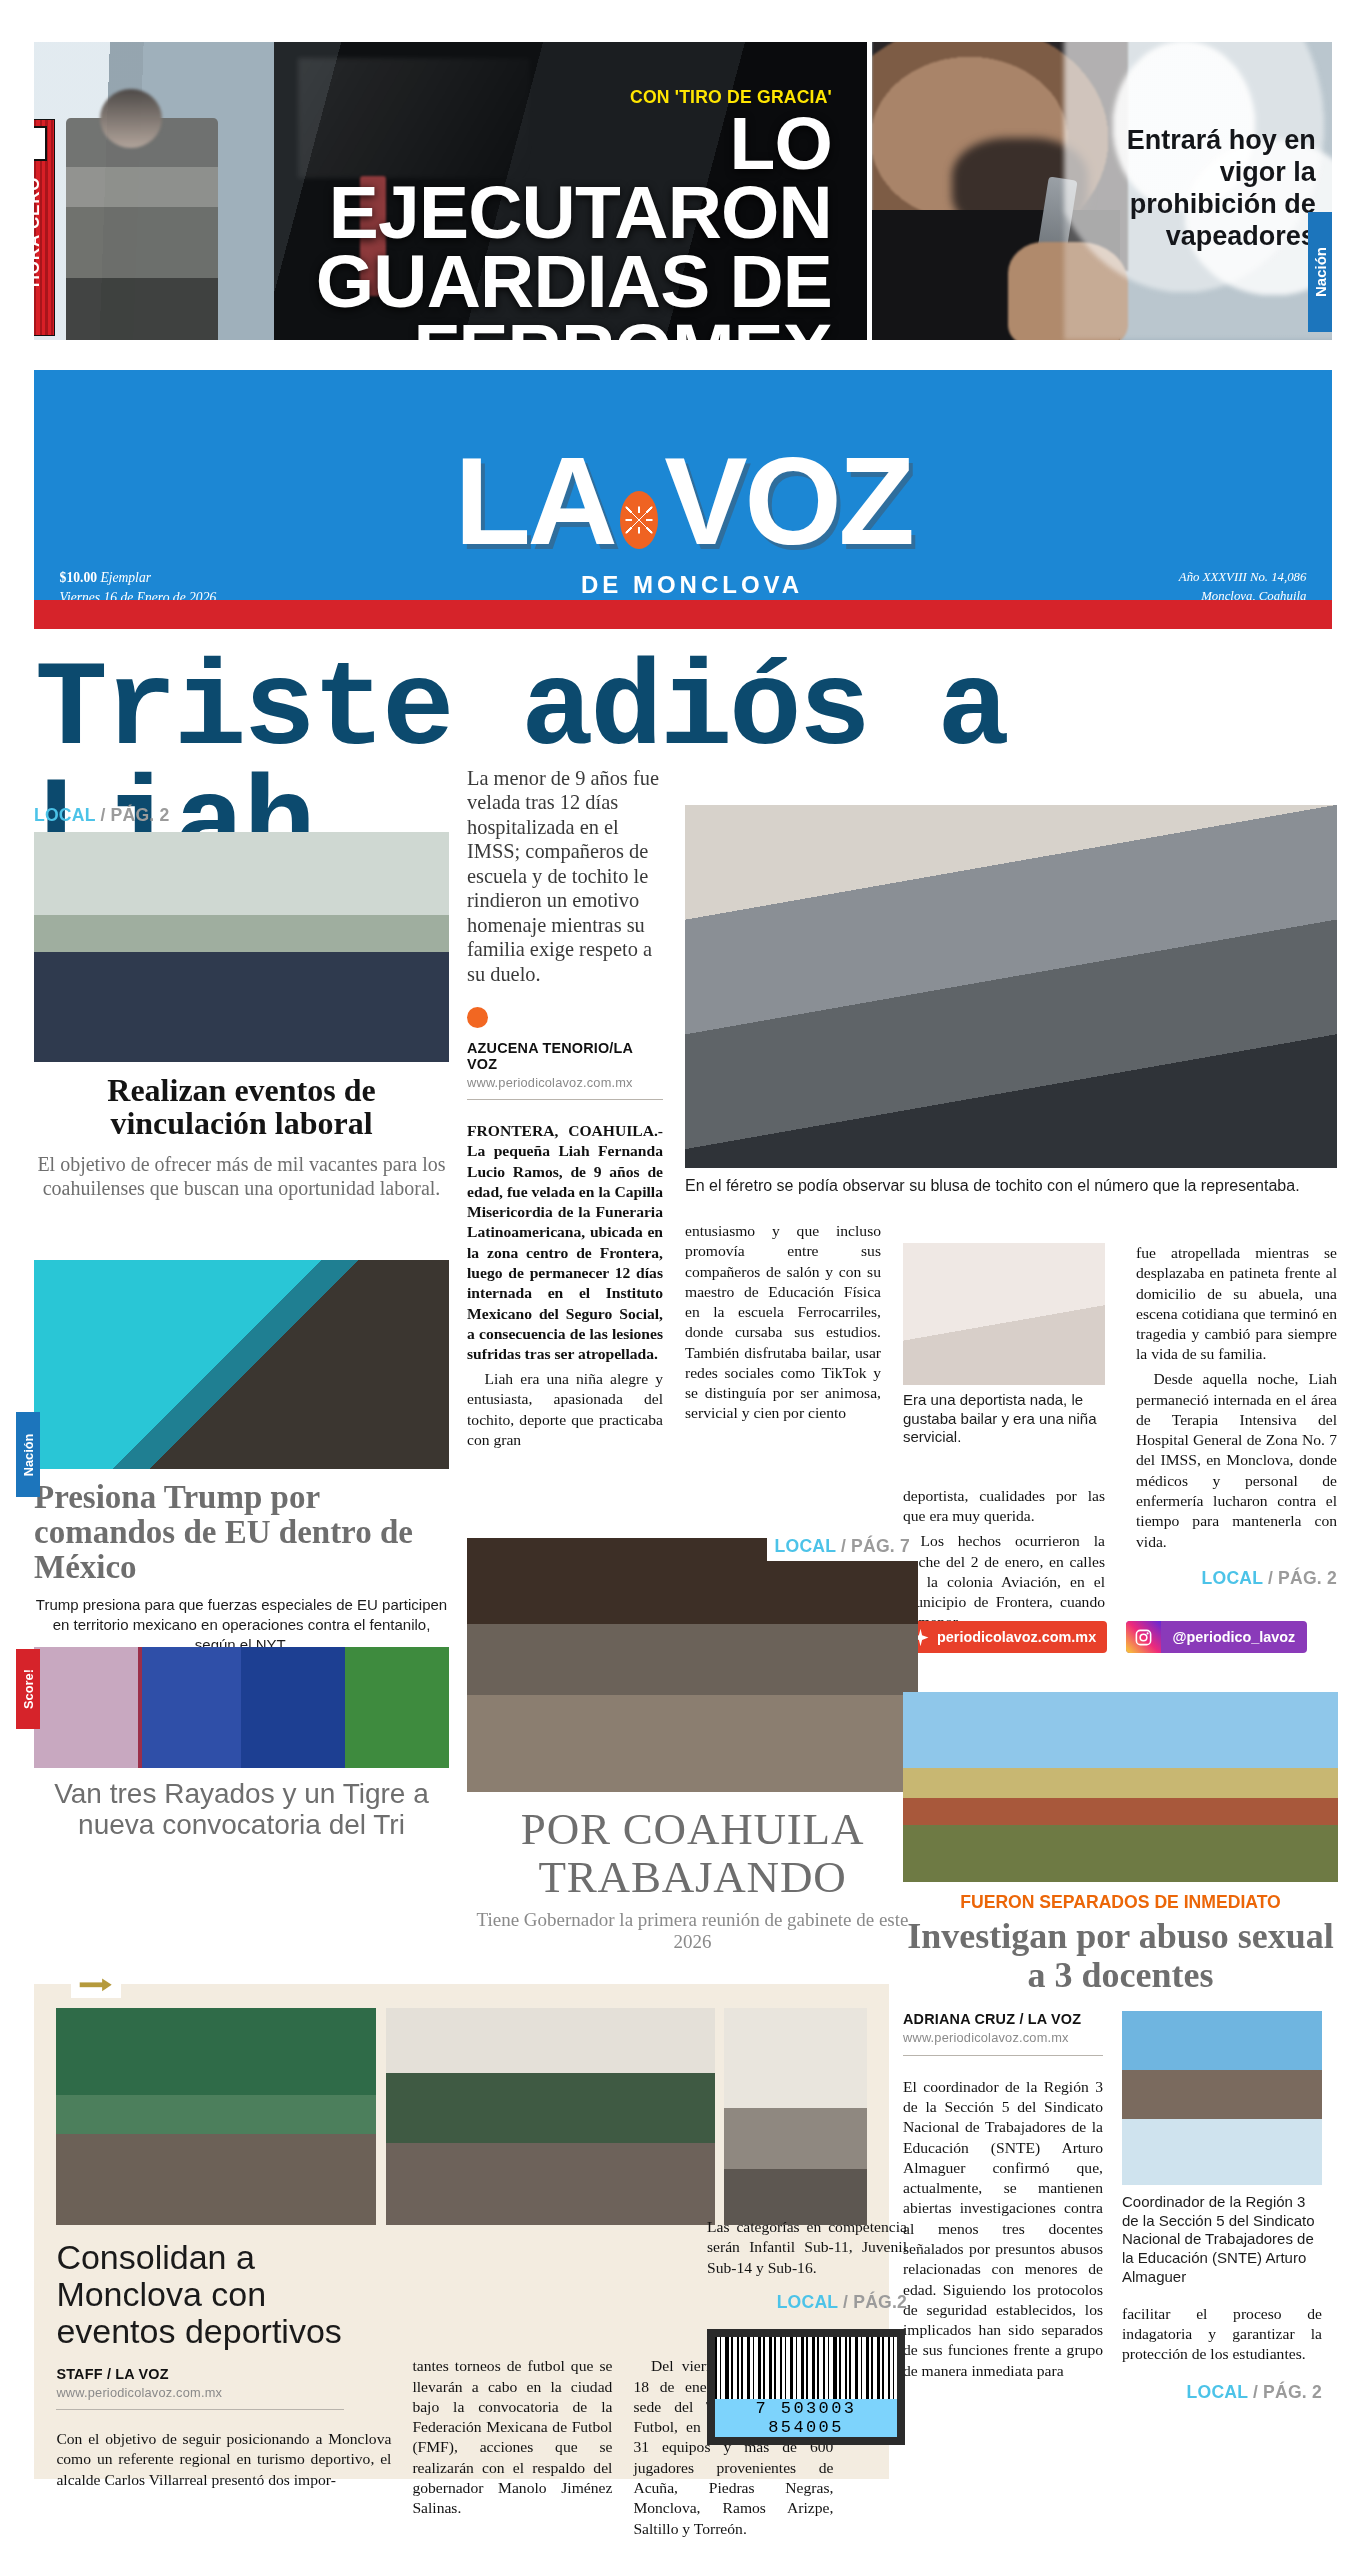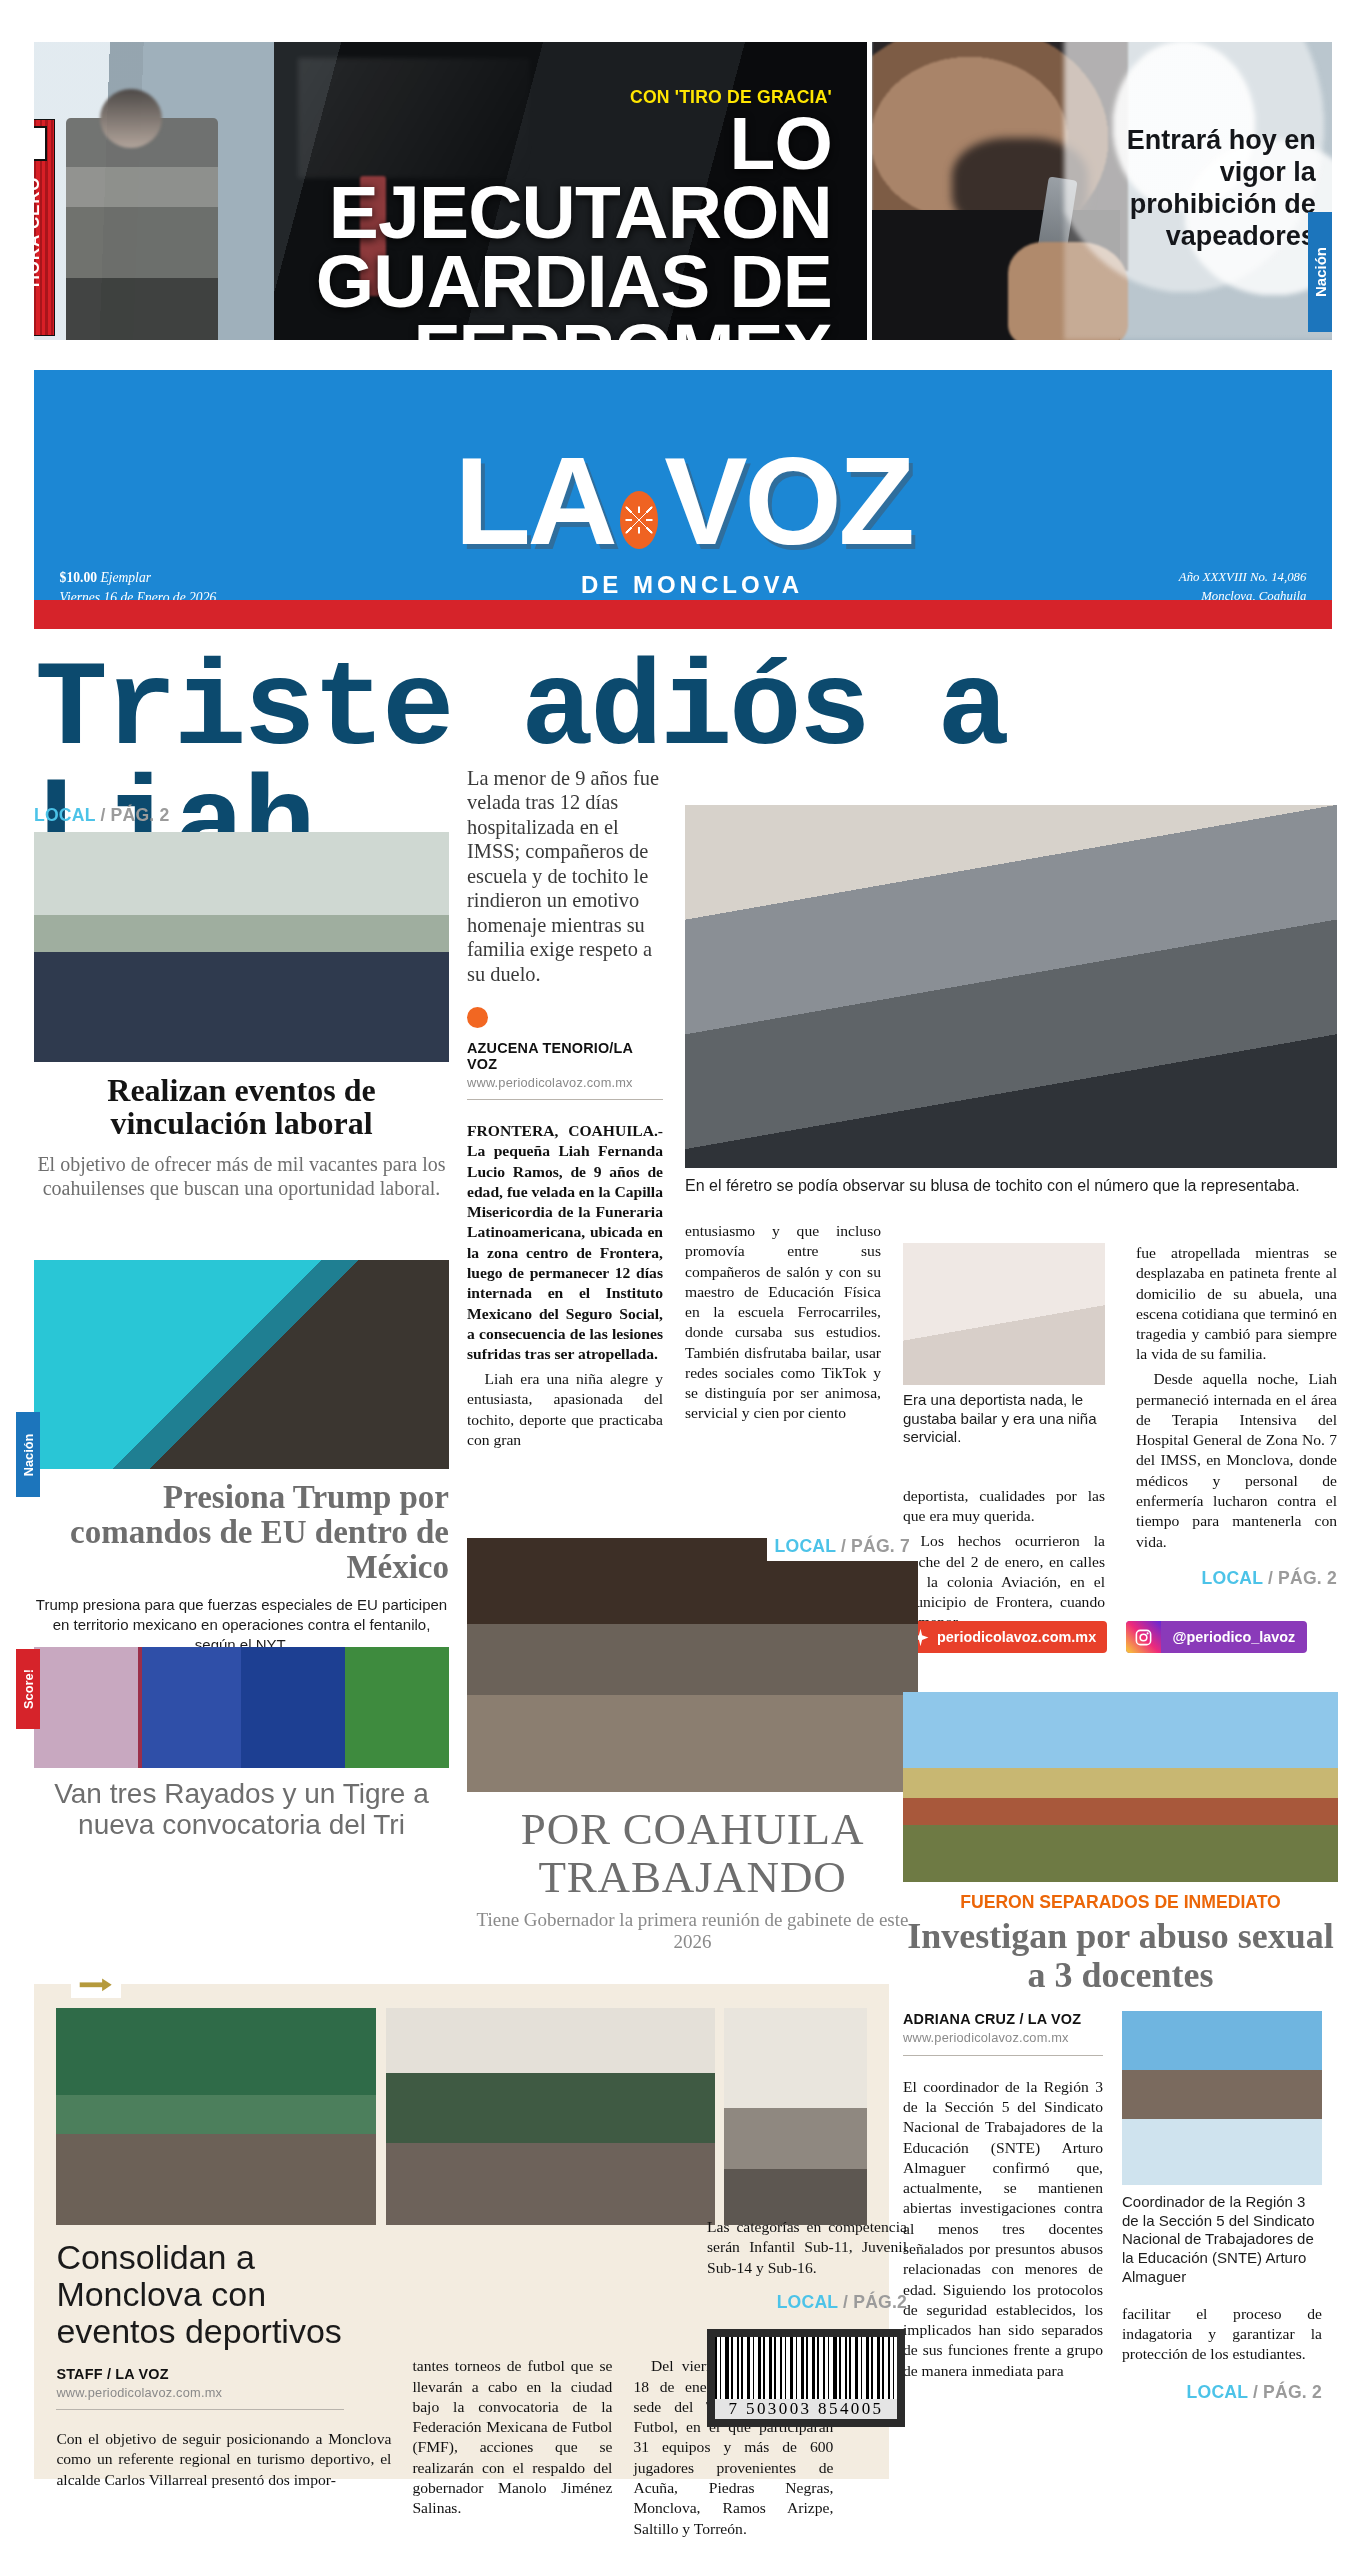--- a/index.html
+++ b/index.html
@@ -116,21 +116,21 @@
 
   
   .flag-tab { position:absolute; z-index:7; color:#fff; font-weight:800; }
   .flag-tab .vtxt{position:absolute;left:50%;top:50%;transform:translate(-50%,-50%) rotate(-90deg);white-space:nowrap;}
 
   .beige { background:#f3ece0; }
   .barcode { background:#2b2b2b; padding:8px; }
   .barcode .bars { height:62px; background:
      repeating-linear-gradient(90deg,#000 0 2.4px,#fff 2.4px 4.8px,#000 4.8px 6.4px,#fff 6.4px 10.4px,#000 10.4px 13.6px,#fff 13.6px 16px,#000 16px 17.6px,#fff 17.6px 21.6px);
      background-color:#fff; }
-  .barcode .num { background:#e5e5e5; color:#000; font-family:Liberation Serif, serif; font-size:17px; text-align:center; letter-spacing:2.4px; }
+  .barcode .num { background:#7dd3fc; color:#000; font-family:Liberation Mono, monospace; font-size:17px; text-align:center; letter-spacing:2.4px; }
 
   .social-pill { display:flex; align-items:center; height:32px; border-radius:4px; overflow:hidden; }
 </style>
 </head>
 <body>
 
 <div class="page">
 
   <div class="topbar">
 
@@ -193,21 +193,21 @@
     <div class="photo ph-workers" style="width:415px;height:230px;margin-top:6.4px;"></div>
     <div class="serif" style="margin-top:11.2px;font-weight:700;font-size:32px;line-height:1.06;text-align:center;color:#141414;">Realizan eventos de vinculación laboral</div>
     <div class="serif" style="margin-top:11px;font-size:20px;line-height:1.2;text-align:center;color:#6f6f6f;">El objetivo de ofrecer más de mil vacantes para los coahuilenses que buscan una oportunidad laboral.</div>
   </div>
 
   <div class="col" style="left:34px; top:1260px; width:415px;">
     <div class="photo ph-border" style="width:415px;height:209px;"></div>
     <div class="flag-tab" style="left:-17.6px; top:152px; width:24px; height:85px; background:#1c75bc;">
       <div class="vtxt">Nación</div>
     </div>
-    <div class="serif" style="margin-top:11.2px;font-weight:700;font-size:33px;line-height:1.06;text-align:right;color:#6e6e6e;">Presiona Trump por comandos de EU dentro de México</div>
+    <div class="serif" style="margin-top:11.2px;font-weight:700;font-size:33px;line-height:1.06;text-align:left;color:#6e6e6e;">Presiona Trump por comandos de EU dentro de México</div>
     <div style="margin-top:9.6px;font-size:15px;line-height:1.34;text-align:center;color:#1c1c1c;">Trump presiona para que fuerzas especiales de EU participen en territorio mexicano en operaciones contra el fentanilo, según el NYT.</div>
   </div>
 
   <div class="col" style="left:34px; top:1647px; width:415px;">
     <div class="photo ph-soccer" style="width:415px;height:121px;"></div>
     <div class="flag-tab" style="left:-17.6px; top:1.6px; width:24px; height:80px; background:#d6232a;">
       <div class="vtxt">Score!</div>
     </div>
     <div style="margin-top:11.2px;font-size:28px;line-height:1.1;text-align:center;color:#6e6e6e;">Van tres Rayados y un Tigre a nueva convocatoria del Tri</div>
   </div>

